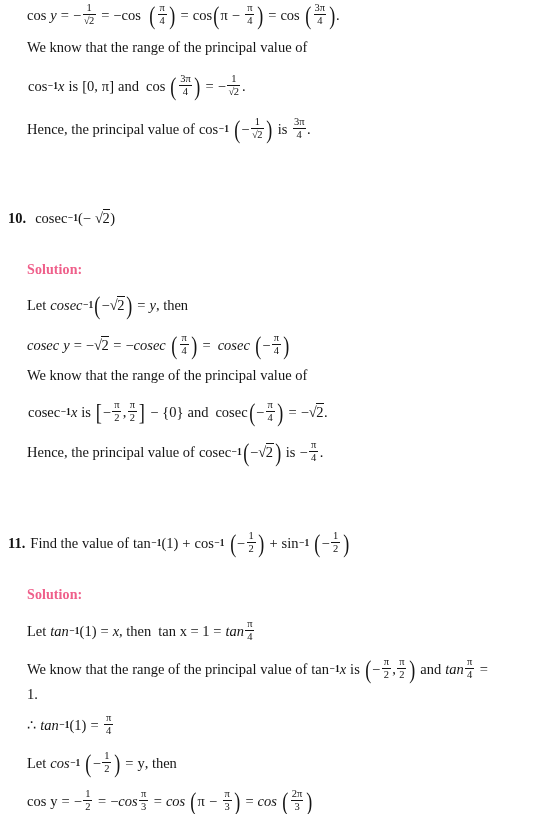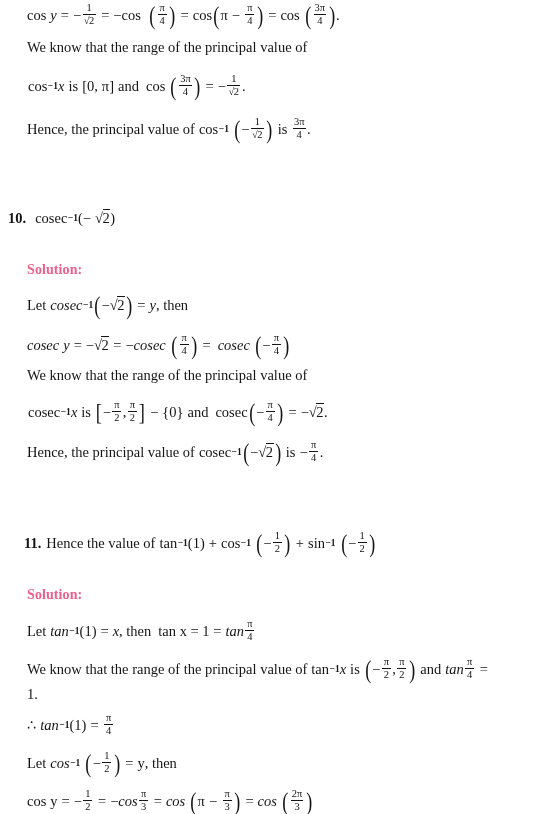--- a/index.html
+++ b/index.html
@@ -383,23 +383,23 @@
       <span class="sp"></span>
       <span>−</span>
     <span class="frac">
       <span class="num">π</span>
       <span class="bar"></span>
       <span class="den">4</span>
     </span>
       <span>.</span>
   </div>
 
-  <div class="line" style="left:24px; top:531px;">
+  <div class="line" style="left:8px; top:531px;">
     <span class="qnum">11.</span>
-    <span>Hence the value of</span>
+    <span>Find the value of</span>
       <span class="sp"></span>
     <span class="up">tan</span>
       <sup class="inv">−1</sup>
       <span>(</span>
       <span>1</span>
       <span>)</span>
     <span class="sp"></span>
       <span>+</span>
       <span class="sp"></span>
     <span class="up">cos</span>

